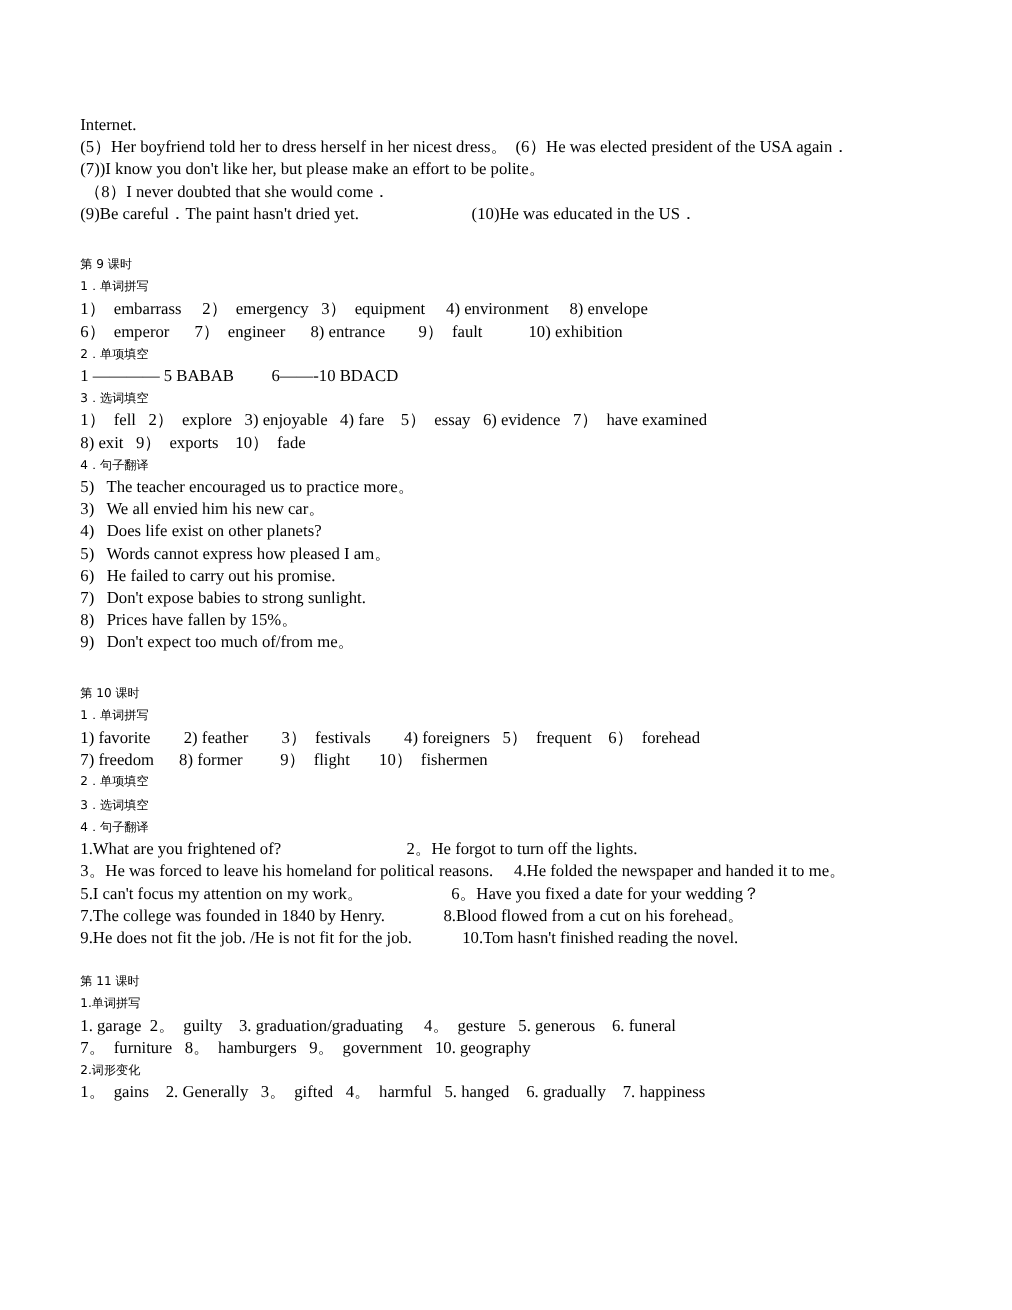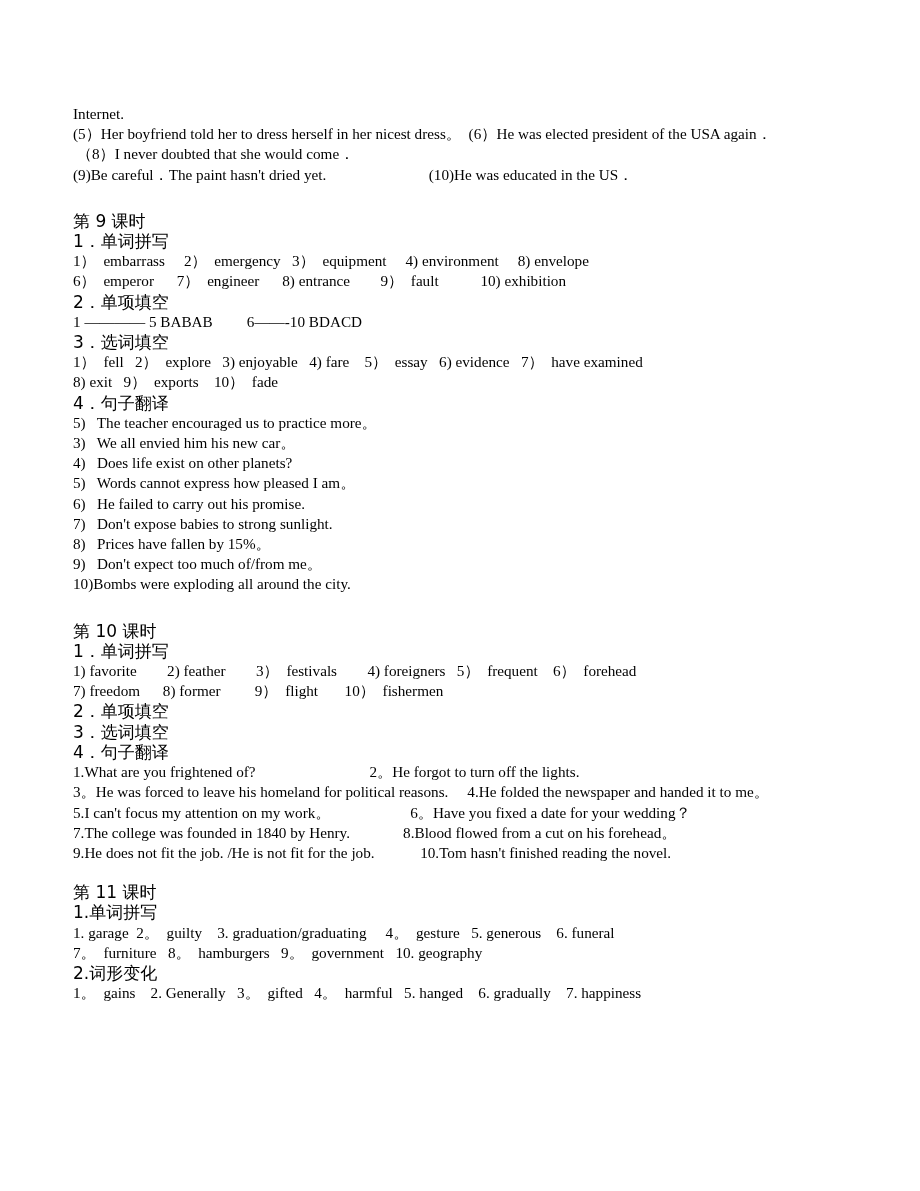--- a/index.html
+++ b/index.html
@@ -35,37 +35,38 @@
   
   .ln {
     font-size: 15.2px;
     line-height: 20.2px;
     white-space: pre;
     letter-spacing: 0px;
     font-family: "Liberation Serif", "DejaVu Serif", serif;
   }
   
   .cn {
-    font-size: 17px;
+    font-size: 11px;
     line-height: 20.2px;
     white-space: pre;
     font-family: "DejaVu Sans", "Liberation Sans", sans-serif;
   }
   .gap-lg { height: 26px; }
   .gap-md { height: 19px; }
 </style>
 </head>
 <body>
 
 <div class="page">
   <div class="content">
 
     <div>
       <div class="ln">Internet.</div>
       <div class="ln">(5）Her boyfriend told her to dress herself in her nicest dress。  (6）He was elected president of the USA again．</div>
+      <div class="ln">(7))I know you don't like her, but please make an effort to be polite。</div>
       <div class="ln"> （8）I never doubted that she would come．</div>
       <div class="ln">(9)Be careful．The paint hasn't dried yet.                           (10)He was educated in the US．</div>
     </div>
 
     <div class="gap-lg"></div>
 
     <div>
       <div class="cn">第 9 课时</div>
 
       <div class="cn">1．单词拼写</div>
@@ -81,21 +82,20 @@
 
       <div class="cn">4．句子翻译</div>
       <div class="ln">5)   The teacher encouraged us to practice more。</div>
       <div class="ln">3)   We all envied him his new car。</div>
       <div class="ln">4)   Does life exist on other planets?</div>
       <div class="ln">5)   Words cannot express how pleased I am。</div>
       <div class="ln">6)   He failed to carry out his promise.</div>
       <div class="ln">7)   Don't expose babies to strong sunlight.</div>
       <div class="ln">8)   Prices have fallen by 15%。</div>
       <div class="ln">9)   Don't expect too much of/from me。</div>
-      <div class="ln">10)Bombs were exploding all around the city.</div>
     </div>
 
     <div class="gap-lg"></div>
 
     <div>
       <div class="cn">第 10 课时</div>
 
       <div class="cn">1．单词拼写</div>
       <div class="ln">1) favorite        2) feather        3）  festivals        4) foreigners   5）  frequent    6）  forehead</div>
       <div class="ln">7) freedom      8) former         9）  flight       10）  fishermen</div>

